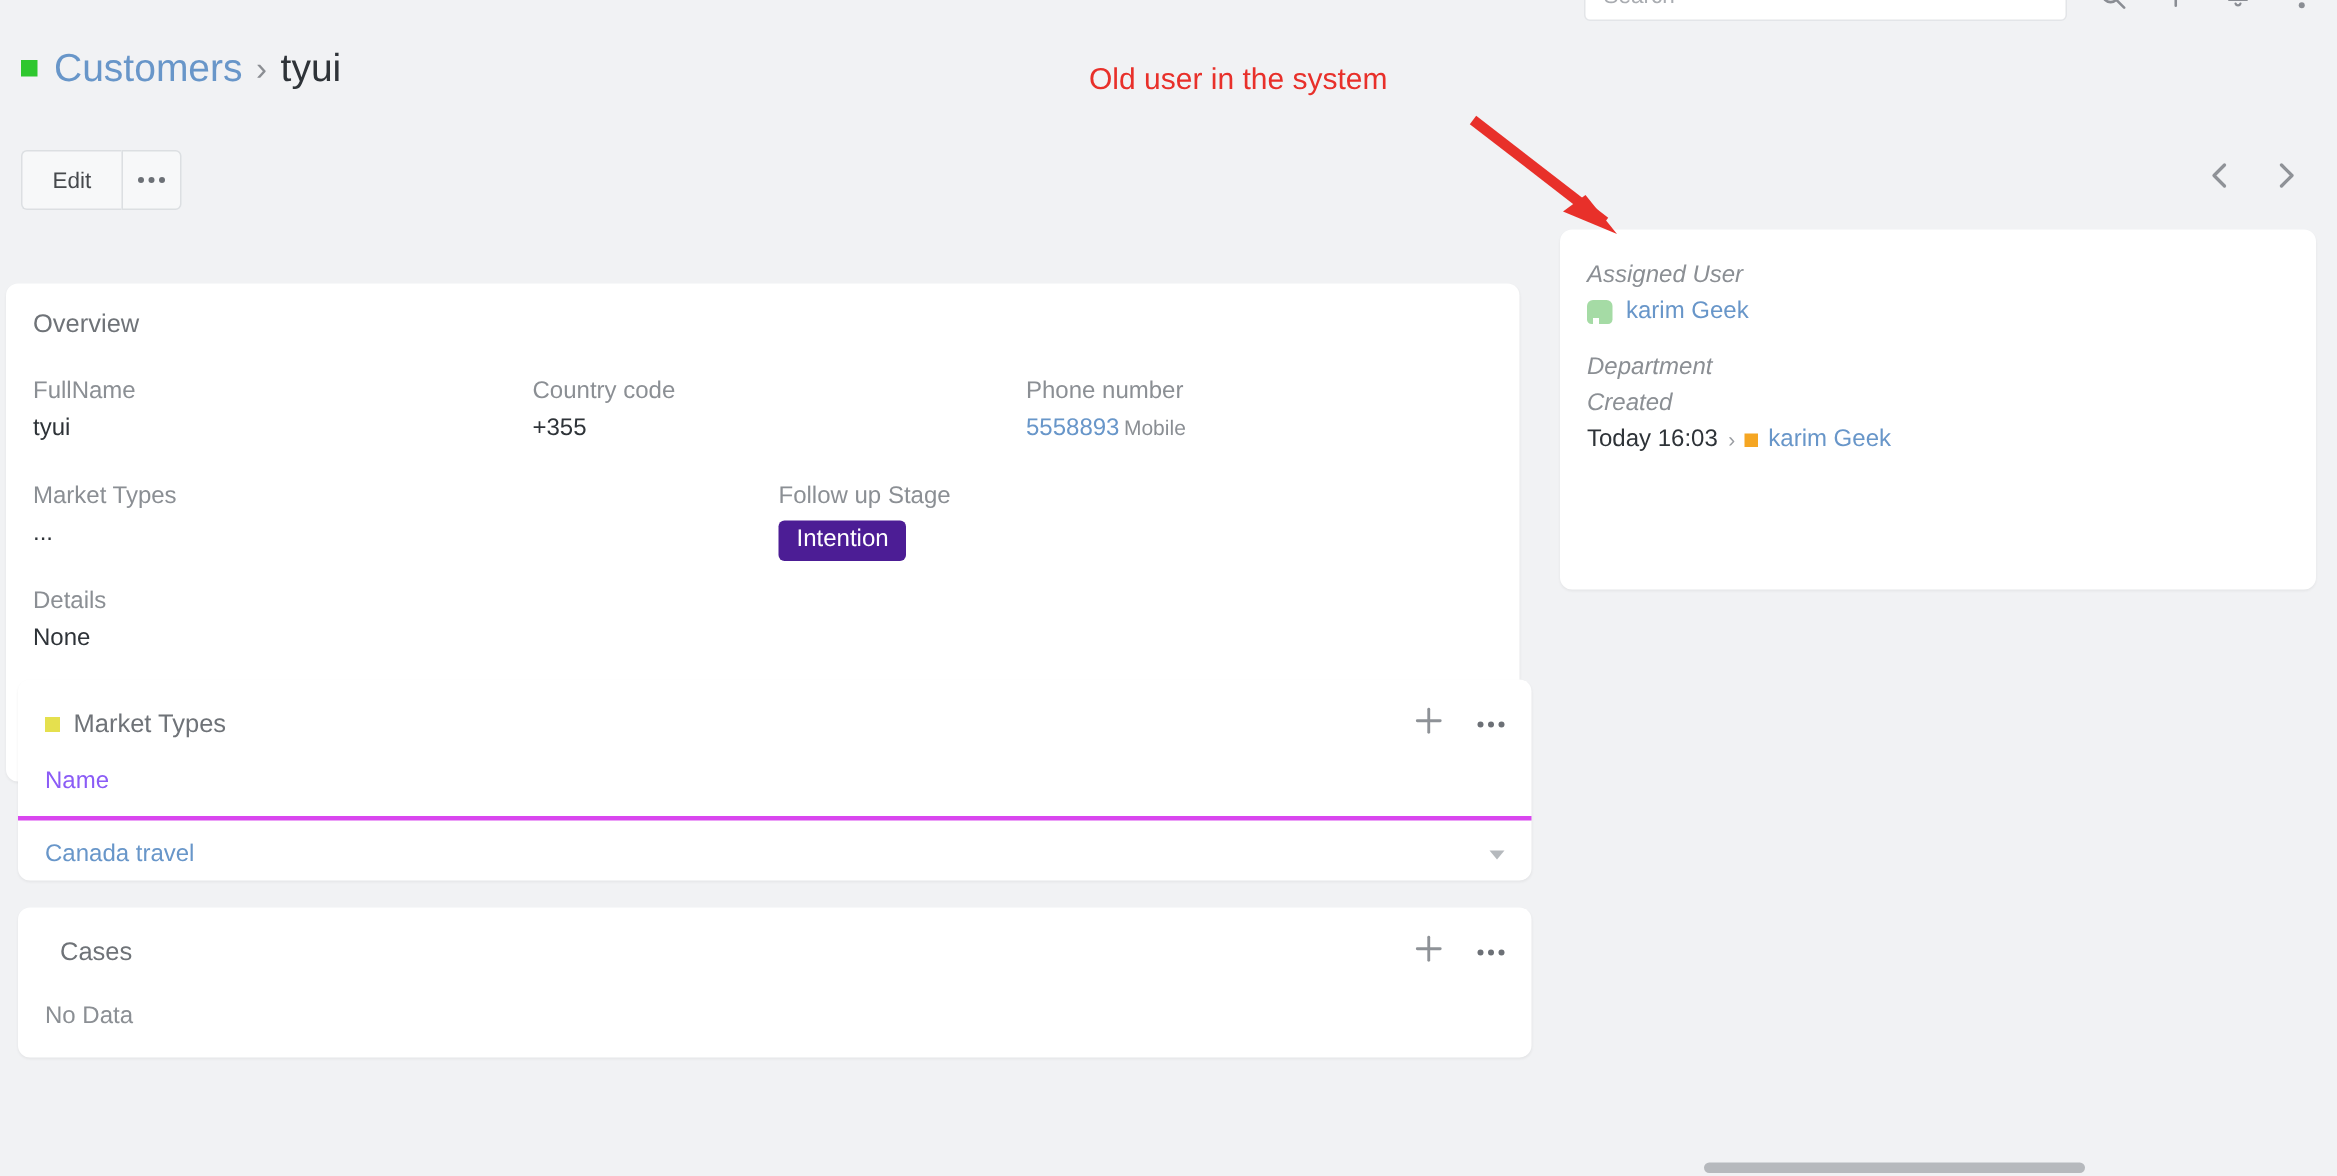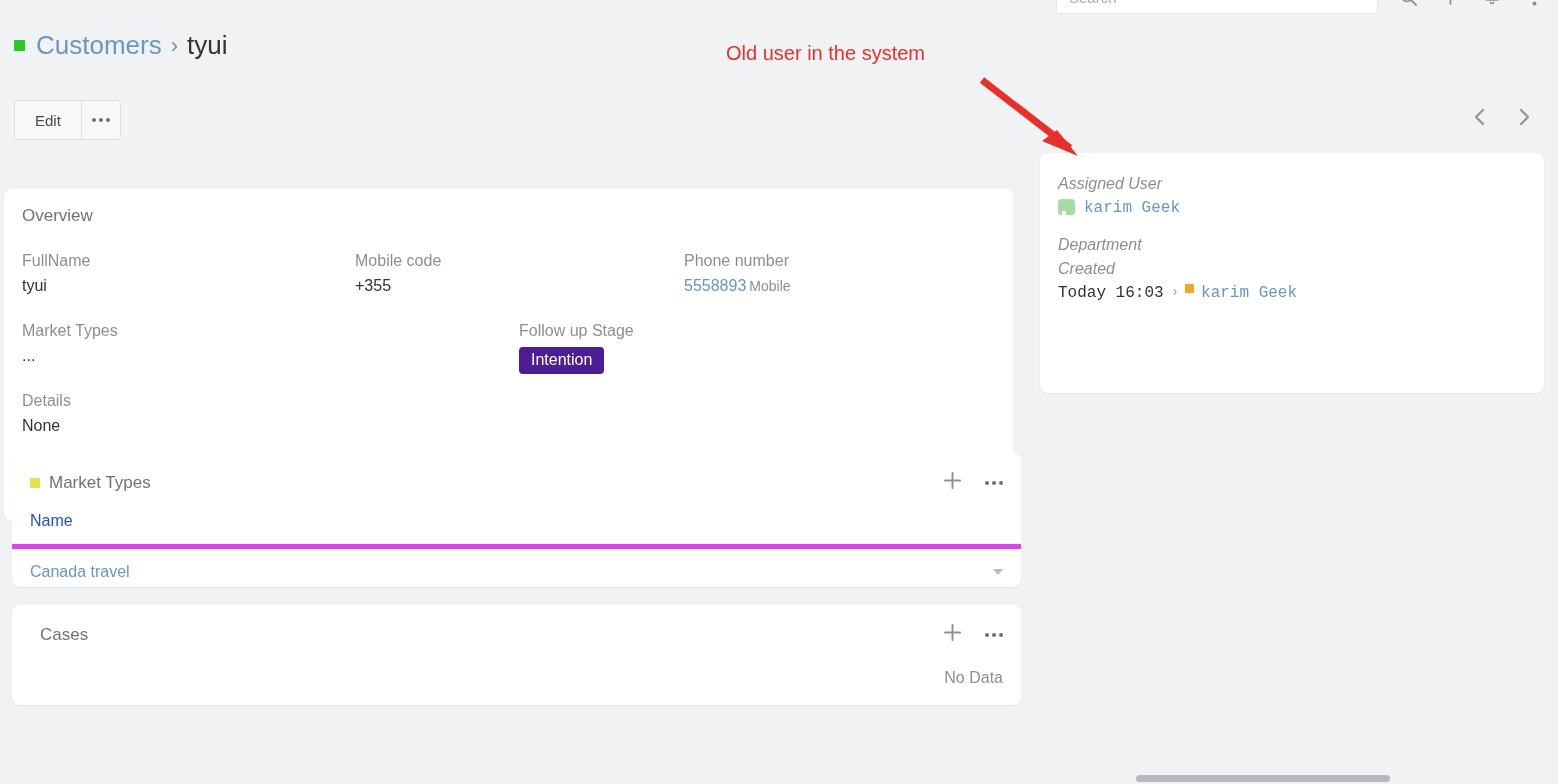--- a/index.html
+++ b/index.html
@@ -189,59 +189,58 @@
     background: #4c1d95;
     color: #ffffff;
     padding: 4px 12px 5px;
     border-radius: 4px;
     font-size: 16px;
   }
 
   
   .mt-colhead {
     font-size: 16px;
-    color: #1d4ed8;
+    color: #8b5cf6;
     padding: 17px 18px 14px 18px;
-    border-bottom: 5px solid #d946ef;
+    border-bottom: 3px solid #d946ef;
   }
   .mt-row {
     display: flex;
     align-items: center;
     justify-content: space-between;
     padding: 14px 18px 0 18px;
   }
   .mt-row a { color: #6896c9; text-decoration: none; font-size: 16px; cursor: pointer; }
   .caret-down {
     width: 0; height: 0;
     border-left: 5px solid transparent;
     border-right: 5px solid transparent;
     border-top: 6px solid #b5b9bd;
     cursor: pointer;
   }
   .nodata {
     font-size: 16px;
     color: #8b8f94;
     padding: 22px 18px 0 18px;
-    text-align: right;
   }
 
   
   .sp-body { padding: 22px 18px 0 18px; }
   .sp-label {
     font-size: 16px;
     color: #8b8f94;
     margin-bottom: 6px;
     font-style: italic;
   }
   .sp-value {
     font-size: 16px;
     color: #2e3338;
     display: flex;
+    align-items: center;
     margin-bottom: 19px;
-    font-family: Liberation Mono, monospace;
   }
   .sp-value a { color: #6896c9; text-decoration: none; cursor: pointer; }
   .avatar-green {
     width: 17px; height: 16px;
     background: #a5dba5;
     border-radius: 4px 4px 3px 3px;
     margin-right: 9px;
     position: relative;
     flex: 0 0 auto;
   }
@@ -359,21 +358,21 @@
   <div class="panel" id="overview-panel">
     <div class="panel-title">Overview</div>
     <div class="fields">
 
       <div class="frow">
         <div class="fcell c1">
           <div class="flabel">FullName</div>
           <div class="fvalue">tyui</div>
         </div>
         <div class="fcell c2">
-          <div class="flabel">Mobile code</div>
+          <div class="flabel">Country code</div>
           <div class="fvalue">+355</div>
         </div>
         <div class="fcell c3">
           <div class="flabel">Phone number</div>
           <div class="fvalue">
             <span class="link">5558893</span><span class="muted">Mobile</span>
           </div>
         </div>
       </div>
 

